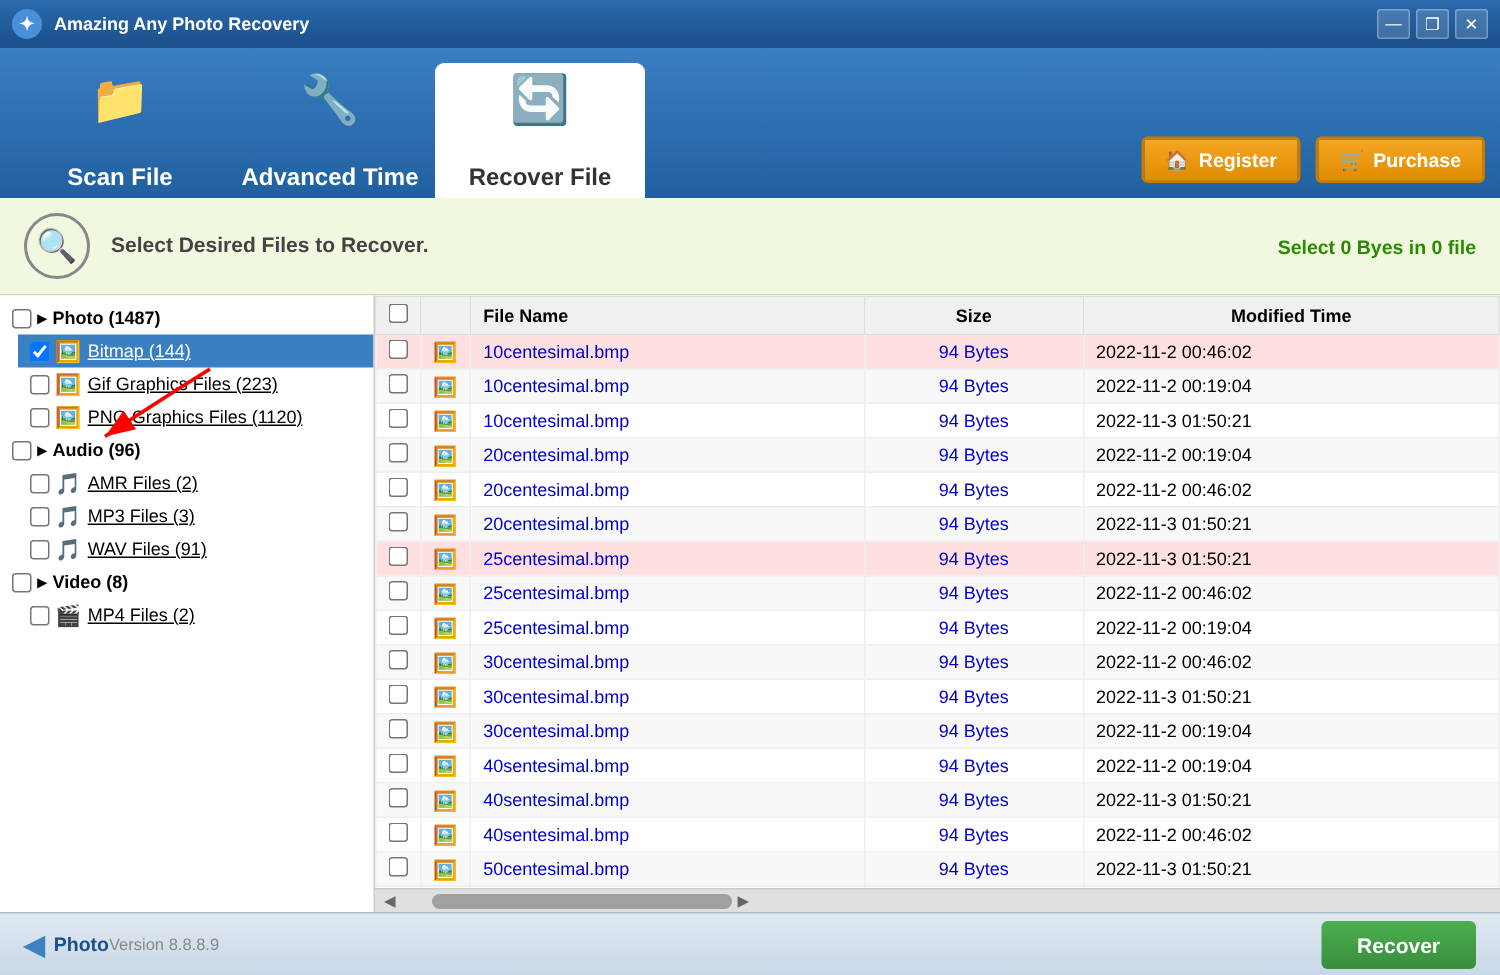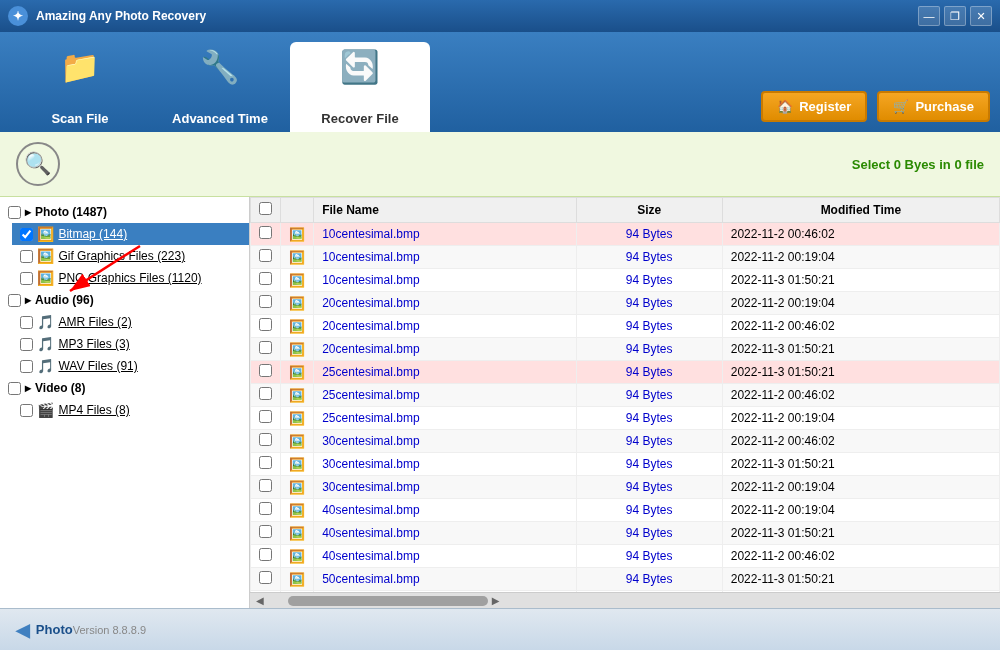--- a/index.html
+++ b/index.html
@@ -57,21 +57,21 @@
     }
     .tab-button:not(.active) {
       background: transparent;
       color: white;
     }
     .tab-button.active {
       background: white;
       color: #333;
     }
     .tab-icon { font-size: 32px; }
-    .tab-label { font-size: 13px; font-weight: bold; margin-top: 21px; }
+    .tab-label { font-size: 16px; font-weight: bold; margin-top: 21px; }
     .tab-button:not(.active) .tab-label { color: white; }
     .tab-button.active .tab-label { color: #333; }
 
     .toolbar-right {
       flex: 1;
       display: flex;
       align-items: center;
       justify-content: flex-end;
       padding-bottom: 10px;
       gap: 10px;
@@ -258,20 +258,21 @@
     <div class="action-btn purchase-btn">
       <span>🛒</span>
       <span>Purchase</span>
     </div>
   </div>
 </div>
 
 <div class="info-bar">
   <div class="info-icon">🔍</div>
   <div class="info-text">
+    <div class="info-title">Select Desired Files to Recover.</div>
   </div>
   <div class="info-right">Select 0 Byes in 0 file</div>
 </div>
 
 <div class="main-content">
 
   <div class="left-panel">
 
     <div class="tree-category">
       <input type="checkbox" style="">
@@ -321,21 +322,21 @@
 
     <div class="tree-category">
       <input type="checkbox" style="">
       <span>▸</span>
       <span>Video (8)</span>
     </div>
     <div class="tree-group">
       <div class="tree-item">
         <input type="checkbox" style="">
         <span class="item-icon">🎬</span>
-        <span class="item-label">MP4 Files (8)</span>
+        <span class="item-label">MP4 Files (2)</span>
       </div>
     </div>
 
     <div style="position:relative; margin-top: 0; pointer-events:none;">
       <svg width="120" height="60" style="position:absolute; left:60px; top:-180px;">
         <defs>
           <marker id="arrowhead1" markerWidth="8" markerHeight="6" refX="8" refY="3" orient="auto">
             <polygon points="0 0, 8 3, 0 6" fill="red"></polygon>
           </marker>
         </defs>
@@ -489,13 +490,14 @@
 </div>
 
 <div class="status-bar">
   <div class="prev-btn">
     <span class="prev-arrow">◀</span>
     <span>Photo</span>
   </div>
   <div class="status-center">
     <span class="version-info">Version 8.8.8.9</span>
   </div>
+  <button class="recover-btn">Recover</button>
 </div>
 
 </body></html>

